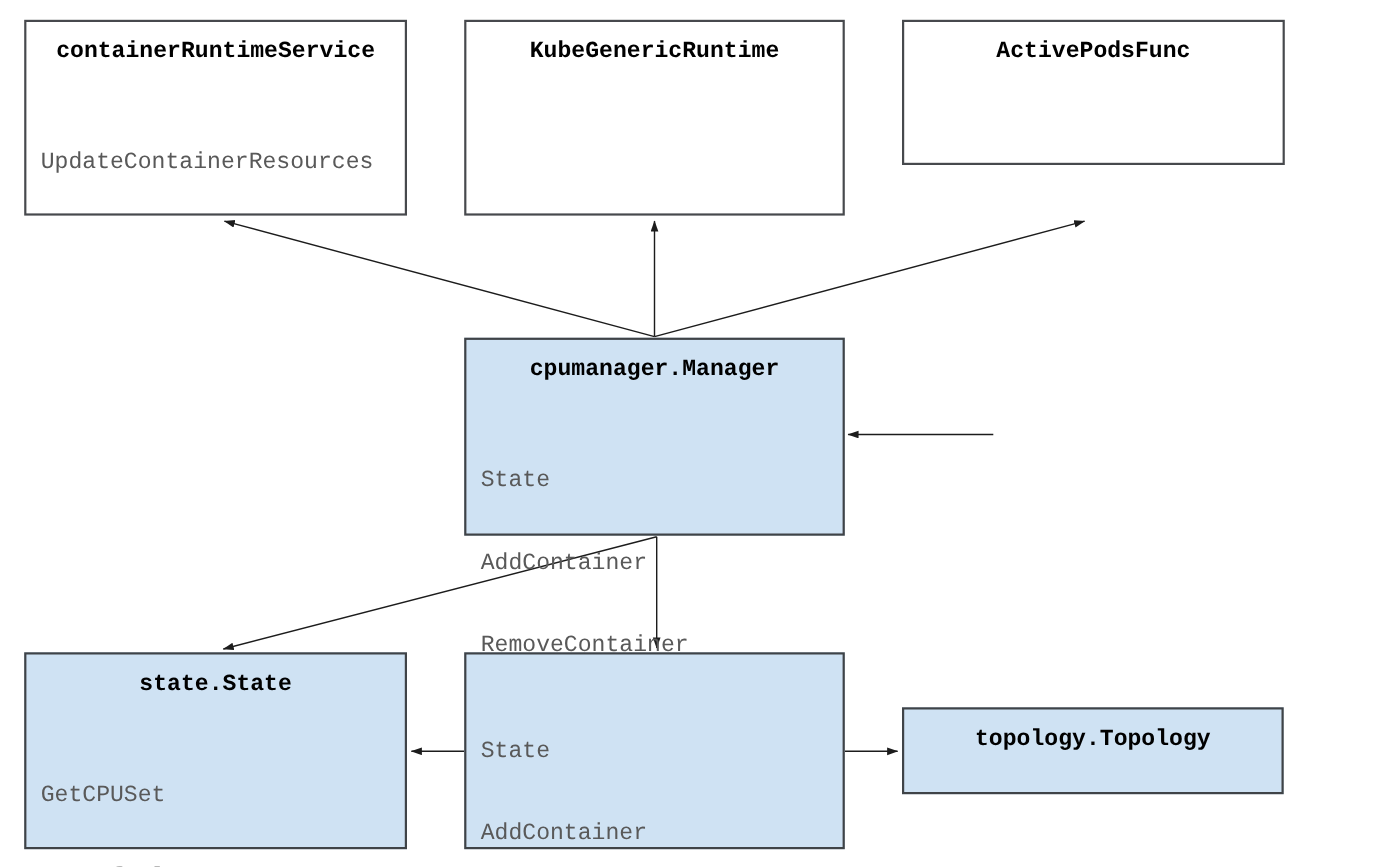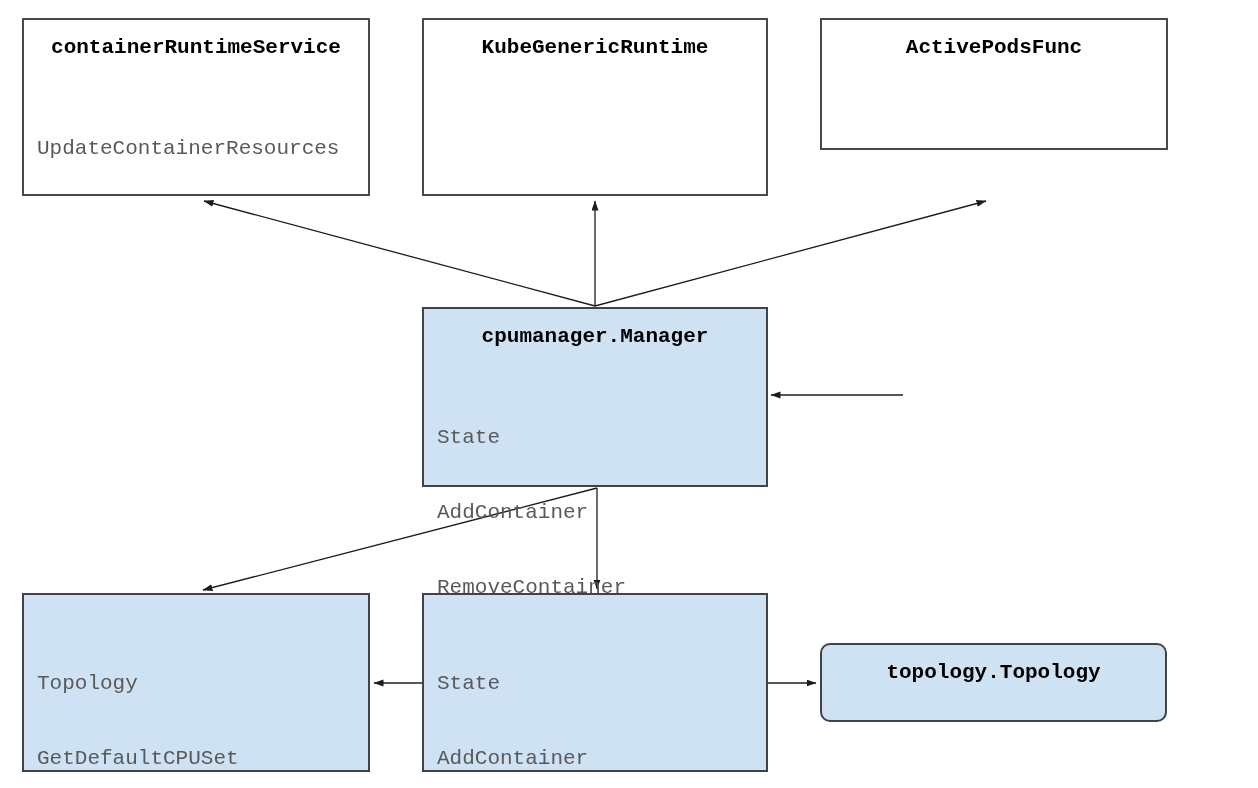--- a/index.html
+++ b/index.html
@@ -96,33 +96,34 @@
     <div class="node-methods">
       <div>State</div>
       <div>AddContainer</div>
       <div>RemoveContainer</div>
       <div>State</div>
     </div>
   </div>
 
 
   <div class="node highlight" style="left:22px; top:593px; width:348px; height:179px;">
+    <div class="node-title">state.State</div>
     <div class="node-methods">
-      <div>Topology</div>
+      <div>GetCPUSet</div>
       <div>GetDefaultCPUSet</div>
       
       
     </div>
   </div>
 
   <div class="node highlight" style="left:422px; top:593px; width:346px; height:179px;">
     <div class="node-methods">
       <div>State</div>
       <div>AddContainer</div>
       
     </div>
   </div>
 
-  <div class="node highlight" style="left:820px; top:643px; width:347px; height:79px;border-radius:10px;">
+  <div class="node highlight" style="left:820px; top:643px; width:347px; height:79px;">
     <div class="node-title">topology.Topology</div>
   </div>
 
 </div>
 
 </body></html>

